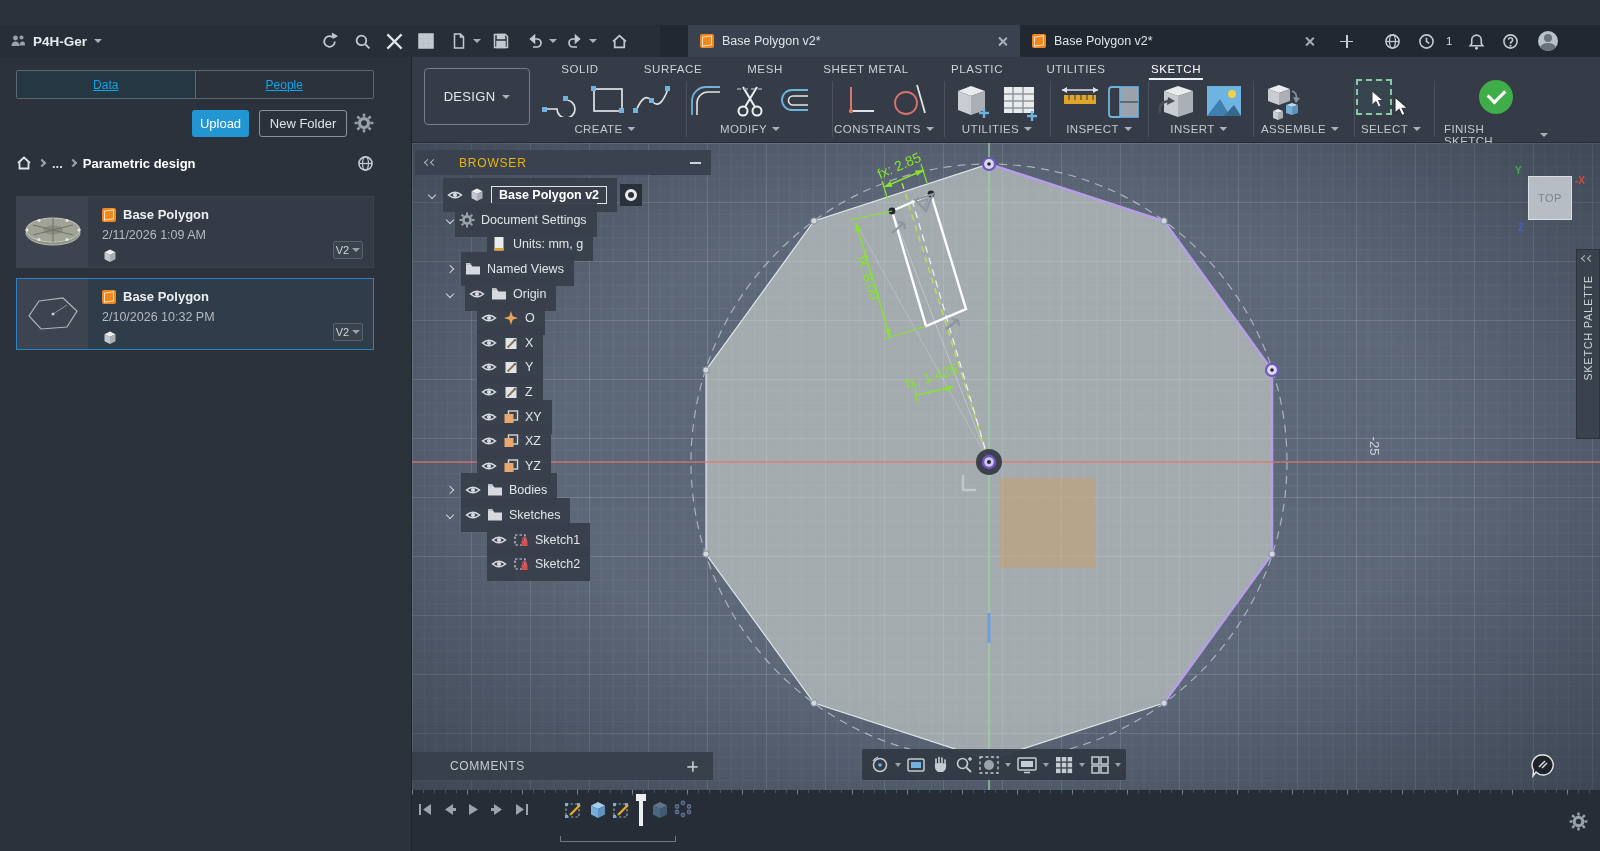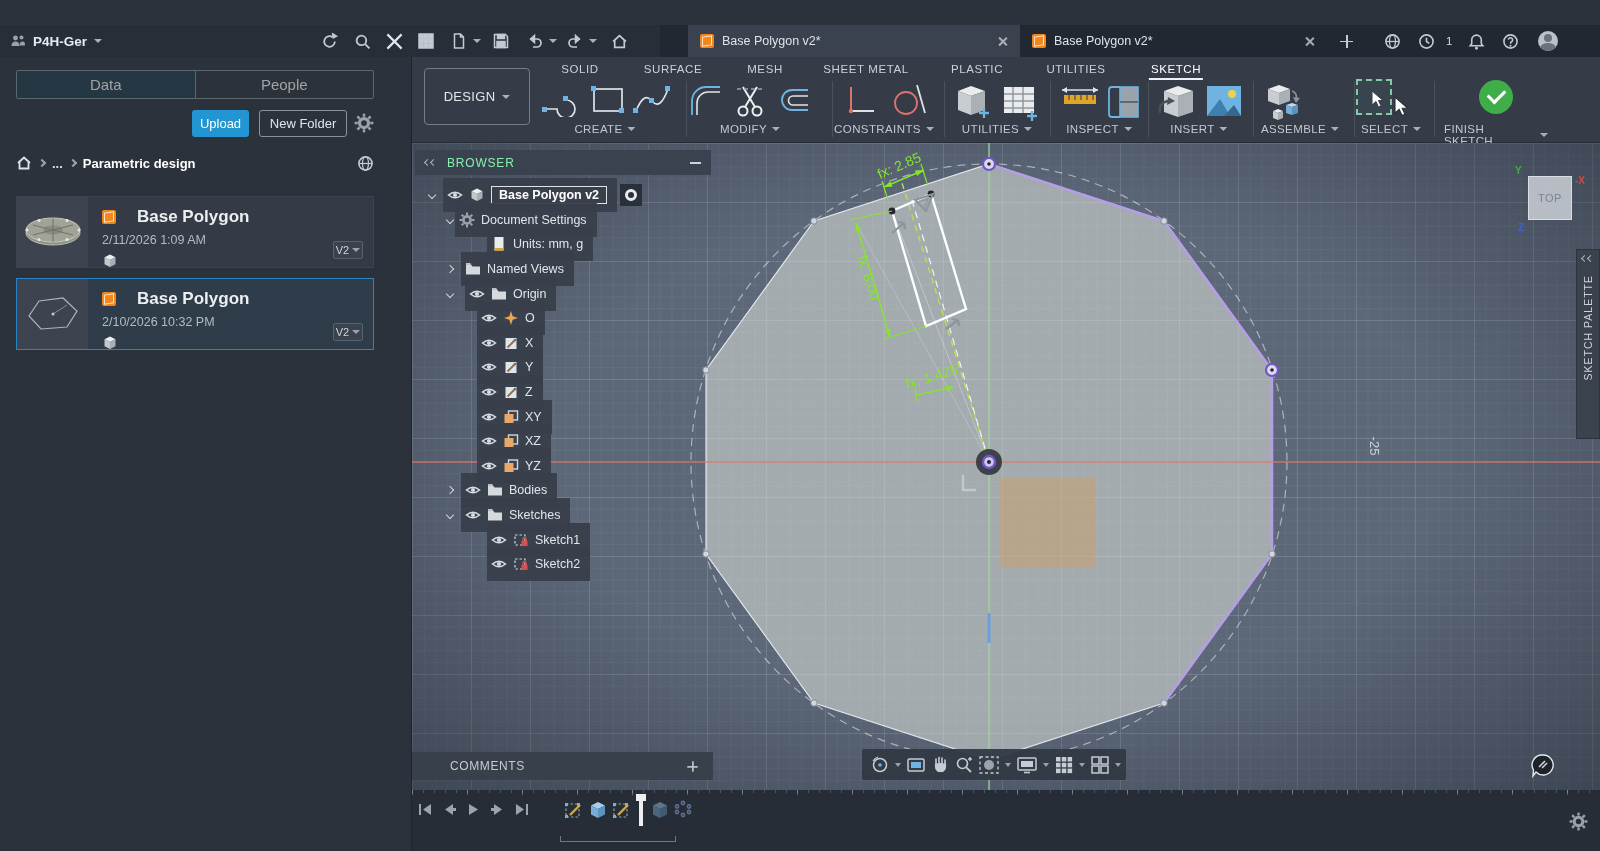--- a/index.html
+++ b/index.html
@@ -48,51 +48,51 @@
   .rgroup-label { position:absolute; top:66px; transform:translateX(-50%); font-size:11.5px; letter-spacing:.4px; color:#c2c8cf; display:flex; align-items:center; gap:5px; }
   .rsep { position:absolute; top:24px; height:56px; width:1px; background:#49515c; }
   .ricon { position:absolute; top:26px; transform:translateX(-50%); }
   .finish-circ { width:34px; height:34px; border-radius:50%; background:#3fae49; position:relative; }
   .finish-circ:after { content:""; position:absolute; left:9px; top:9px; width:14px; height:8px; border-left:3.5px solid #fff; border-bottom:3.5px solid #fff; transform:rotate(-45deg); }
   .select-box { width:36px; height:36px; border:2px dashed #86c9a5; background:rgba(90,140,130,.12); position:relative; }
 
   
   .leftpanel { position:absolute; left:0; top:57px; width:412px; height:794px; background:#2b323c; border-right:1px solid #1e242c; }
   .seg { position:absolute; left:16px; top:13px; width:358px; height:29px; display:flex; border:1px solid #5c6671; border-radius:2px; overflow:hidden; }
-  .seg > div { flex:1; display:flex; align-items:center; justify-content:center; font-size:15px; color:#a3a3a3; }
+  .seg > div { flex:1; display:flex; align-items:center; justify-content:center; font-size:12px; color:#0ea5e9;text-decoration:underline; }
   .seg .on { background:#253743; border-right:1px solid #5c6671; }
   .btn-upload { position:absolute; left:192px; top:53px; width:57px; height:27px; background:#2196d3; border-radius:3px; color:#fff; font-size:13px; display:flex; align-items:center; justify-content:center; }
   .btn-newfolder { position:absolute; left:259px; top:53px; width:88px; height:27px; border:1px solid #8a929c; border-radius:3px; color:#e0e4e8; font-size:13px; display:flex; align-items:center; justify-content:center; }
   .crumbs { position:absolute; left:16px; top:96px; width:358px; height:20px; display:flex; align-items:center; gap:7px; }
   .crumbs .bold { font-weight:bold; color:#fff; font-size:13px; }
   .chev { width:6px; height:6px; border-right:2px solid #9aa1aa; border-top:2px solid #9aa1aa; transform:rotate(45deg); }
   .fcard { position:absolute; left:16px; width:358px; height:72px; background:#343b46; border:1px solid #3c4450; display:flex; }
   .fcard.sel { background:#2f3d4a; border:1px solid #2a84c4; }
   .fthumb { width:71px; height:70px; background:#3d4450; flex:none; display:flex; align-items:center; justify-content:center; }
   .finfo { position:relative; flex:1; padding:10px 10px 0 14px; }
-  .fname { display:flex; align-items:center; gap:21px; font-weight:bold; font-size:17px; color:#eceef0; }
+  .fname { display:flex; align-items:center; gap:7px; font-weight:bold; font-size:13px; color:#eceef0; }
   .fdate { margin-top:6px; font-size:12.5px; color:#b4bac1; }
   .vbadge { position:absolute; right:10px; bottom:8px; width:30px; height:18px; background:#3a424d; border:1px solid #58616c; border-radius:2px; display:flex; align-items:center; justify-content:center; gap:3px; font-size:11px; color:#d2d6db; }
   .cubesm { margin-top:6px; }
 
   
   .canvas { position:absolute; left:412px; top:143px; width:1188px; height:647px;
     background-color:#5c6778;
     background-image:
       linear-gradient(rgba(255,255,255,.10) 1px, transparent 1px),
       linear-gradient(90deg, rgba(255,255,255,.10) 1px, transparent 1px),
       linear-gradient(rgba(255,255,255,.045) 1px, transparent 1px),
       linear-gradient(90deg, rgba(255,255,255,.045) 1px, transparent 1px);
     background-size:59px 59px, 59px 59px, 11.8px 11.8px, 11.8px 11.8px; }
   .vignette { position:absolute; inset:0; background:radial-gradient(ellipse at 49% 48%, rgba(0,0,0,0) 52%, rgba(18,24,34,.42) 100%); pointer-events:none; }
   .scene { position:absolute; inset:0; }
 
   
   .browser { position:absolute; left:3px; top:7px; width:300px; }
-  .bhead { width:296px; height:25px; background:#3a4250; display:flex; align-items:center; padding:0 10px; gap:10px; font-size:12px; letter-spacing:.8px; color:#86efac; }
+  .bhead { width:296px; height:25px; background:#3a4250; display:flex; align-items:center; padding:0 10px; gap:22px; font-size:12px; letter-spacing:.8px; color:#eab308; }
   .bhead .minus { margin-left:auto; width:11px; height:2px; background:#cfd4da; }
   .dblchev { display:flex; }
   .dblchev i { width:5px; height:5px; border-left:1.8px solid #aeb4bc; border-bottom:1.8px solid #aeb4bc; transform:rotate(45deg); margin-right:1px; }
   .trow { display:flex; align-items:center; height:24.6px; }
   .chip { display:inline-flex; align-items:center; gap:6px; background:rgba(56,63,75,.95); padding:0 10px 0 4px; height:34px; font-size:12.5px; color:#e2e5e9; white-space:nowrap; }
   .tchev { width:6px; height:6px; border-right:1.8px solid #cfd4da; border-bottom:1.8px solid #cfd4da; flex:none; }
   .tchev.open { transform:rotate(45deg); }
   .tchev.closed { transform:rotate(-45deg); }
   .rootlbl { border:1px solid #dfe2e6; padding:1px 7px; font-weight:bold; color:#fff; }
   .targetchip { display:inline-flex; align-items:center; justify-content:center; width:22px; height:22px; background:rgba(40,46,56,.95); margin-left:3px; }

